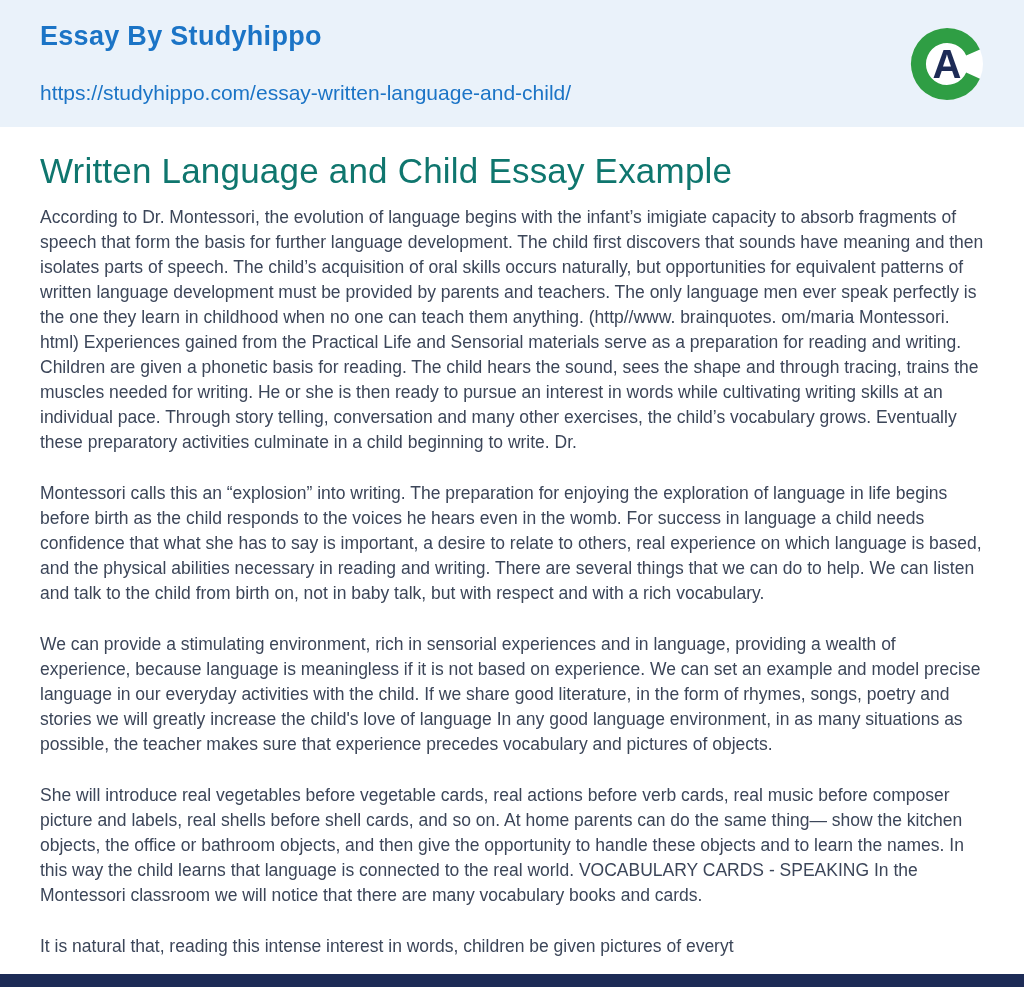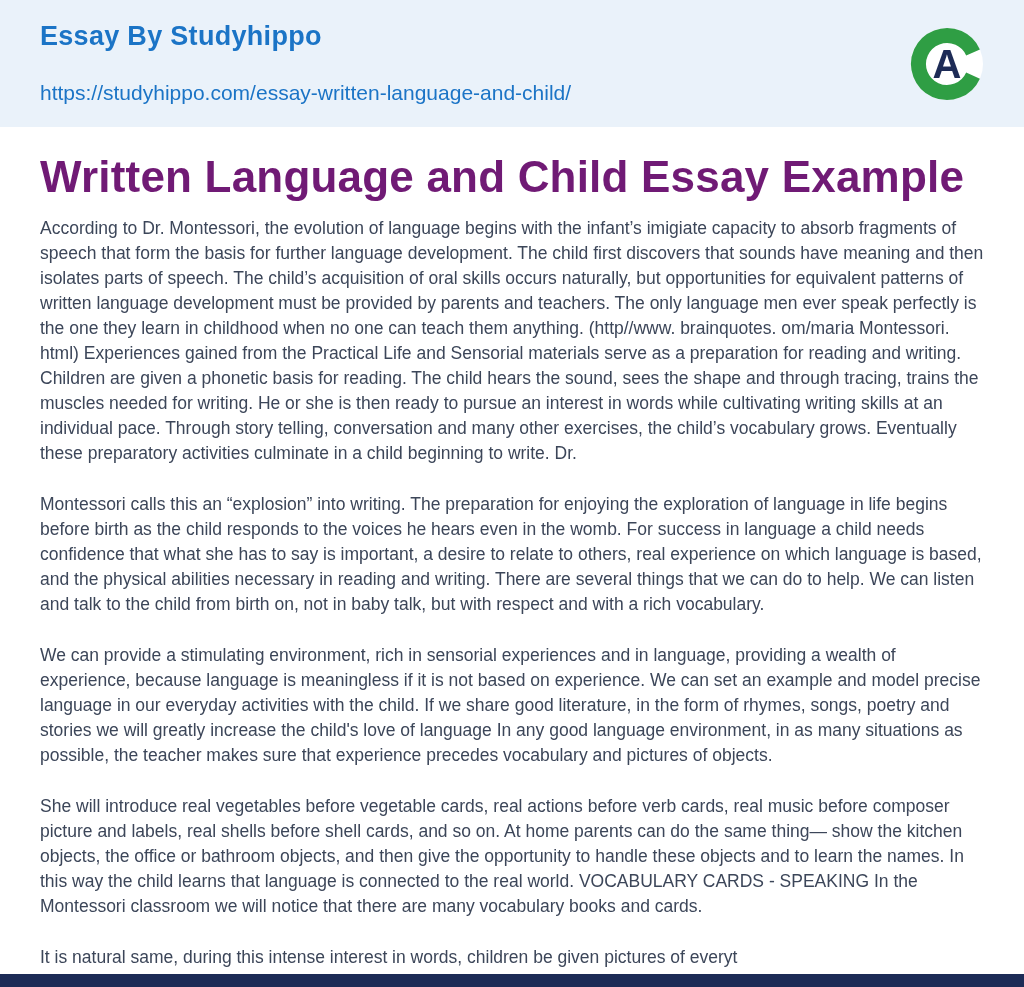--- a/index.html
+++ b/index.html
@@ -48,23 +48,23 @@
     width: 74px;
     height: 74px;
     flex: 0 0 auto;
   }
   .content {
     box-sizing: border-box;
     padding: 22px 40px 0 40px;
   }
   .article-heading {
     margin: 0 0 12px 0;
-    color: #701a75;
-    font-size: 44px;
-    font-weight: 700;
+    color: #0f766e;
+    font-size: 35px;
+    font-weight: 400;
     line-height: 1.25;
     letter-spacing: 0.2px;
   }
   .paragraphs .para {
     margin: 0 0 26px 0;
     color: #3c4659;
     font-size: 17.5px;
     font-weight: 400;
     line-height: 25px;
   }
@@ -99,19 +99,19 @@
   </div>
 
   <div class="content">
     <h1 class="article-heading">Written Language and Child Essay Example</h1>
 
     <div class="paragraphs">
         <p class="para">According to Dr. Montessori, the evolution of language begins with the infant’s imigiate capacity to absorb fragments of speech that form the basis for further language development. The child first discovers that sounds have meaning and then isolates parts of speech. The child’s acquisition of oral skills occurs naturally, but opportunities for equivalent patterns of written language development must be provided by parents and teachers. The only language men ever speak perfectly is the one they learn in childhood when no one can teach them anything. (http//www. brainquotes. om/maria Montessori. html) Experiences gained from the Practical Life and Sensorial materials serve as a preparation for reading and writing. Children are given a phonetic basis for reading. The child hears the sound, sees the shape and through tracing, trains the muscles needed for writing. He or she is then ready to pursue an interest in words while cultivating writing skills at an individual pace. Through story telling, conversation and many other exercises, the child’s vocabulary grows. Eventually these preparatory activities culminate in a child beginning to write. Dr.</p>
         <p class="para">Montessori calls this an “explosion” into writing. The preparation for enjoying the exploration of language in life begins before birth as the child responds to the voices he hears even in the womb. For success in language a child needs confidence that what she has to say is important, a desire to relate to others, real experience on which language is based, and the physical abilities necessary in reading and writing. There are several things that we can do to help. We can listen and talk to the child from birth on, not in baby talk, but with respect and with a rich vocabulary.</p>
         <p class="para">We can provide a stimulating environment, rich in sensorial experiences and in language, providing a wealth of experience, because language is meaningless if it is not based on experience. We can set an example and model precise language in our everyday activities with the child. If we share good literature, in the form of rhymes, songs, poetry and stories we will greatly increase the child's love of language In any good language environment, in as many situations as possible, the teacher makes sure that experience precedes vocabulary and pictures of objects.</p>
         <p class="para">She will introduce real vegetables before vegetable cards, real actions before verb cards, real music before composer picture and labels, real shells before shell cards, and so on. At home parents can do the same thing— show the kitchen objects, the office or bathroom objects, and then give the opportunity to handle these objects and to learn the names. In this way the child learns that language is connected to the real world. VOCABULARY CARDS - SPEAKING In the Montessori classroom we will notice that there are many vocabulary books and cards.</p>
-        <p class="para">It is natural same, during this intense interest in words, children be given pictures of everyt</p>
+        <p class="para">It is natural that, reading this intense interest in words, children be given pictures of everyt</p>
       </div>
   </div>
 
   <div class="footer-bar"></div>
 
 </div>
 
 </body></html>

